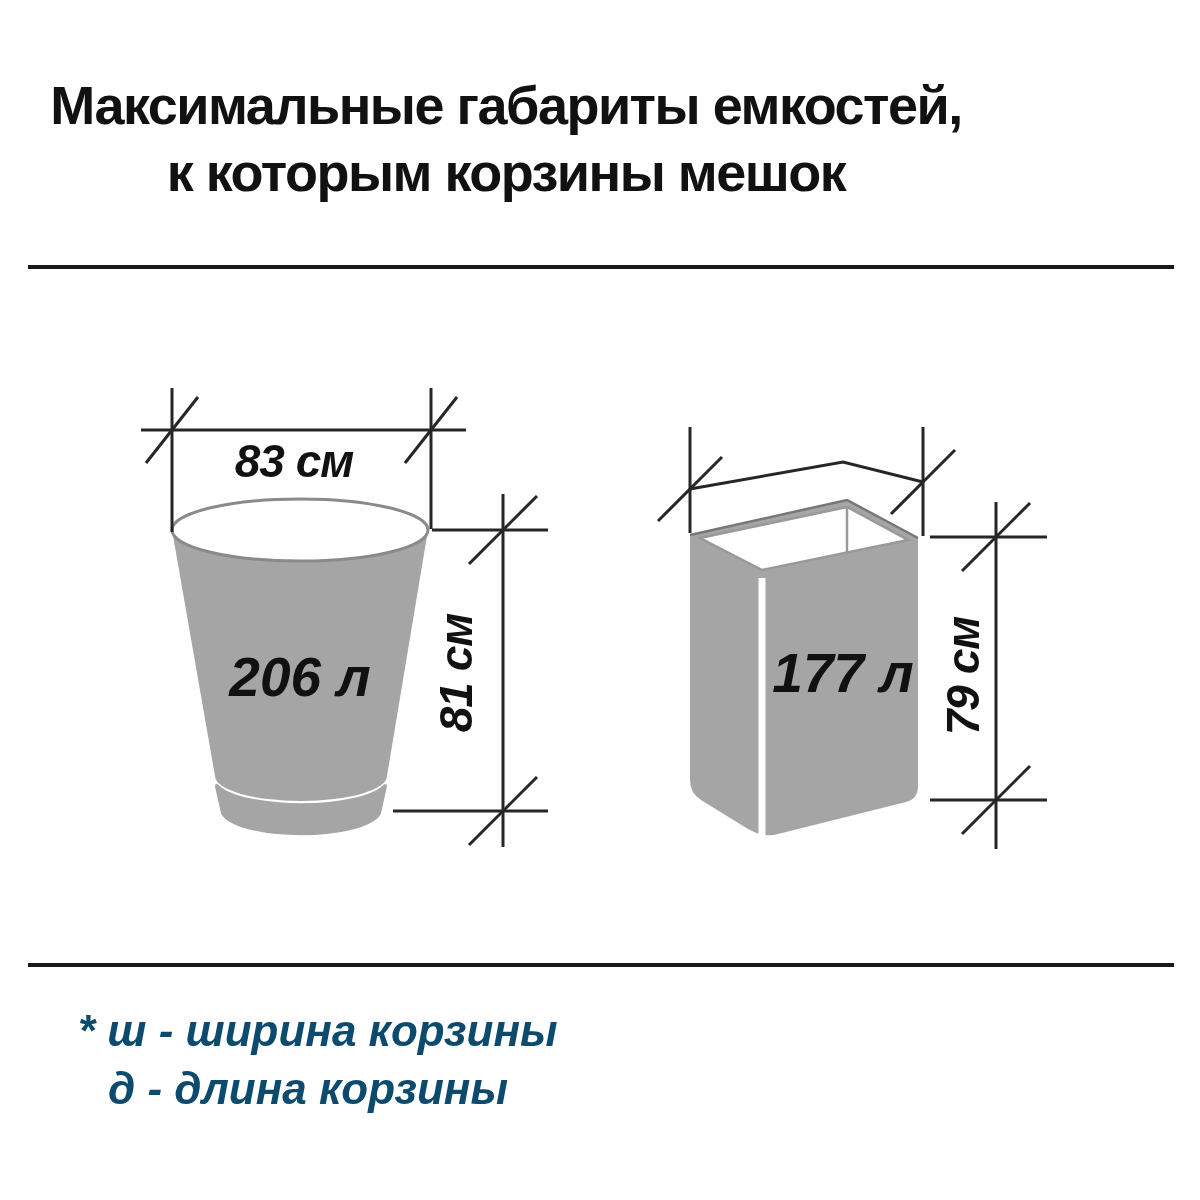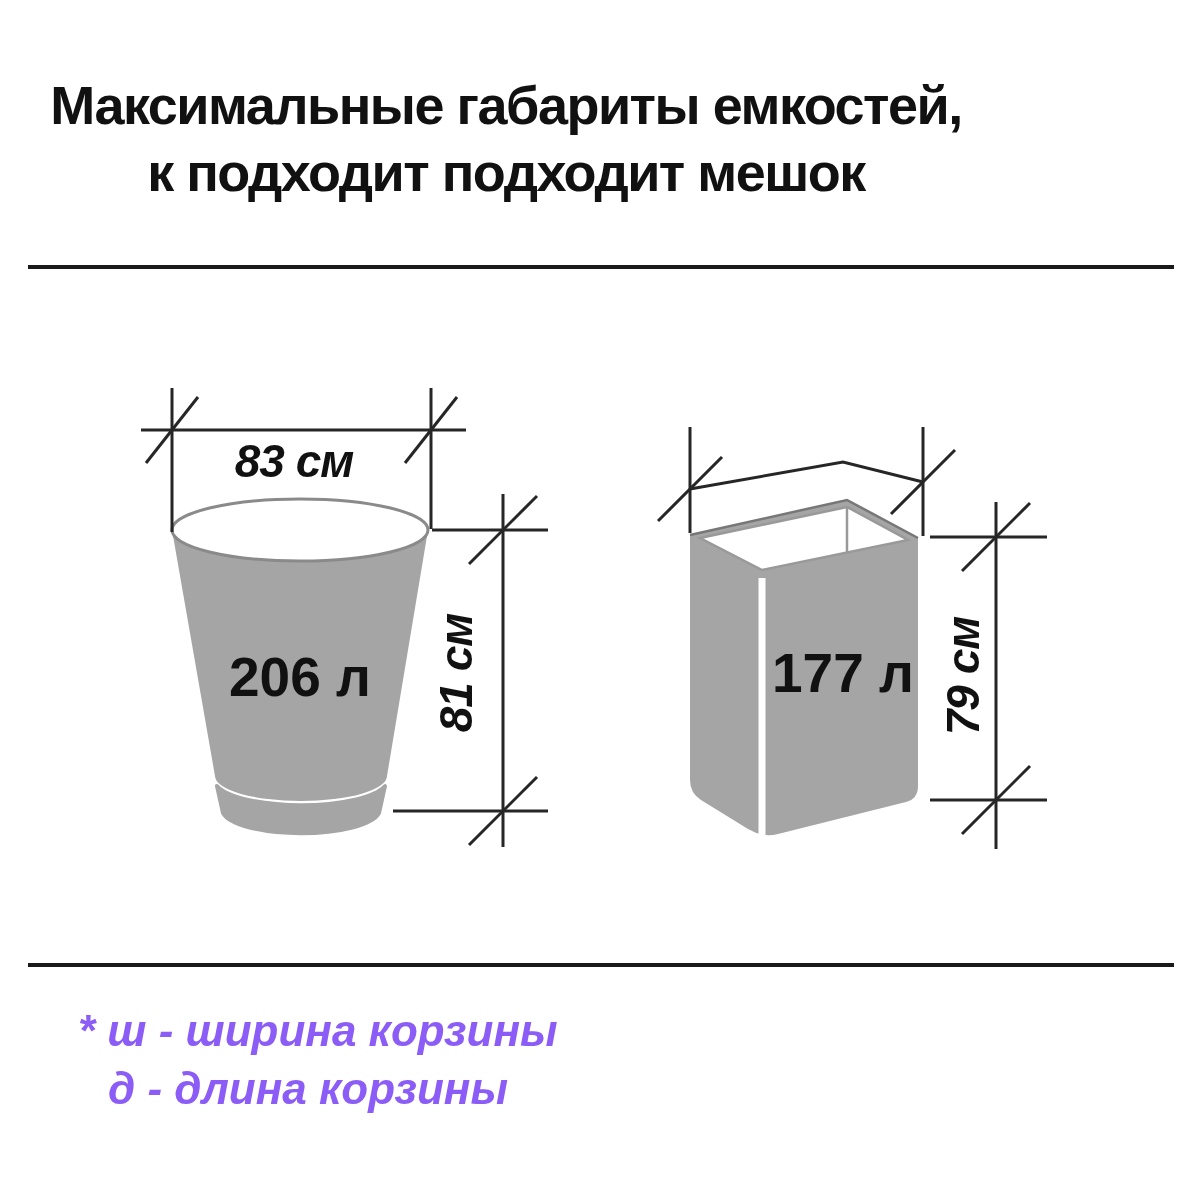--- a/index.html
+++ b/index.html
@@ -33,48 +33,49 @@
   }
   .divider-top { top: 265px; }
   .divider-bottom { top: 963px; }
   .svg-layer { position: absolute; left: 0; top: 0; }
   .label {
     position: absolute;
     white-space: nowrap;
     font-weight: bold;
     color: #111111;
     transform: translate(-50%, -50%);
+    font-style: italic;
   }
   .dim {
     font-size: 46px;
     font-style: italic;
     letter-spacing: -1px;
   }
   .rot { transform: translate(-50%, -50%) rotate(-90deg); }
   .vol { font-size: 55px; }
   .footnote {
     position: absolute;
     left: 78px;
     top: 1002px;
     font-size: 44px;
     font-style: italic;
     font-weight: bold;
     line-height: 58px;
-    color: #8b5cf6;
+    color: #0c4a6e;
   }
   .footnote .line2 { padding-left: 30px; font-style: italic; }
 </style>
 </head>
 <body>
 
 <div class="page">
 
   <div class="title">
     <div>Максимальные габариты емкостей,</div>
-    <div>к подходит подходит мешок</div>
+    <div>к которым корзины мешок</div>
   </div>
 
   <div class="divider divider-top"></div>
   <div class="divider divider-bottom"></div>
 
   <svg class="svg-layer" width="1200" height="1200" viewBox="0 0 1200 1200">
 
     <g>
       <path d="M172,530 A128,31 0 0 0 428,530 L387,776 A86,25 0 0 1 215,776 Z" fill="#a5a5a5"></path>
       <ellipse cx="300" cy="530" rx="128" ry="31" fill="#ffffff" stroke="#8a8a8a" stroke-width="3"></ellipse>

